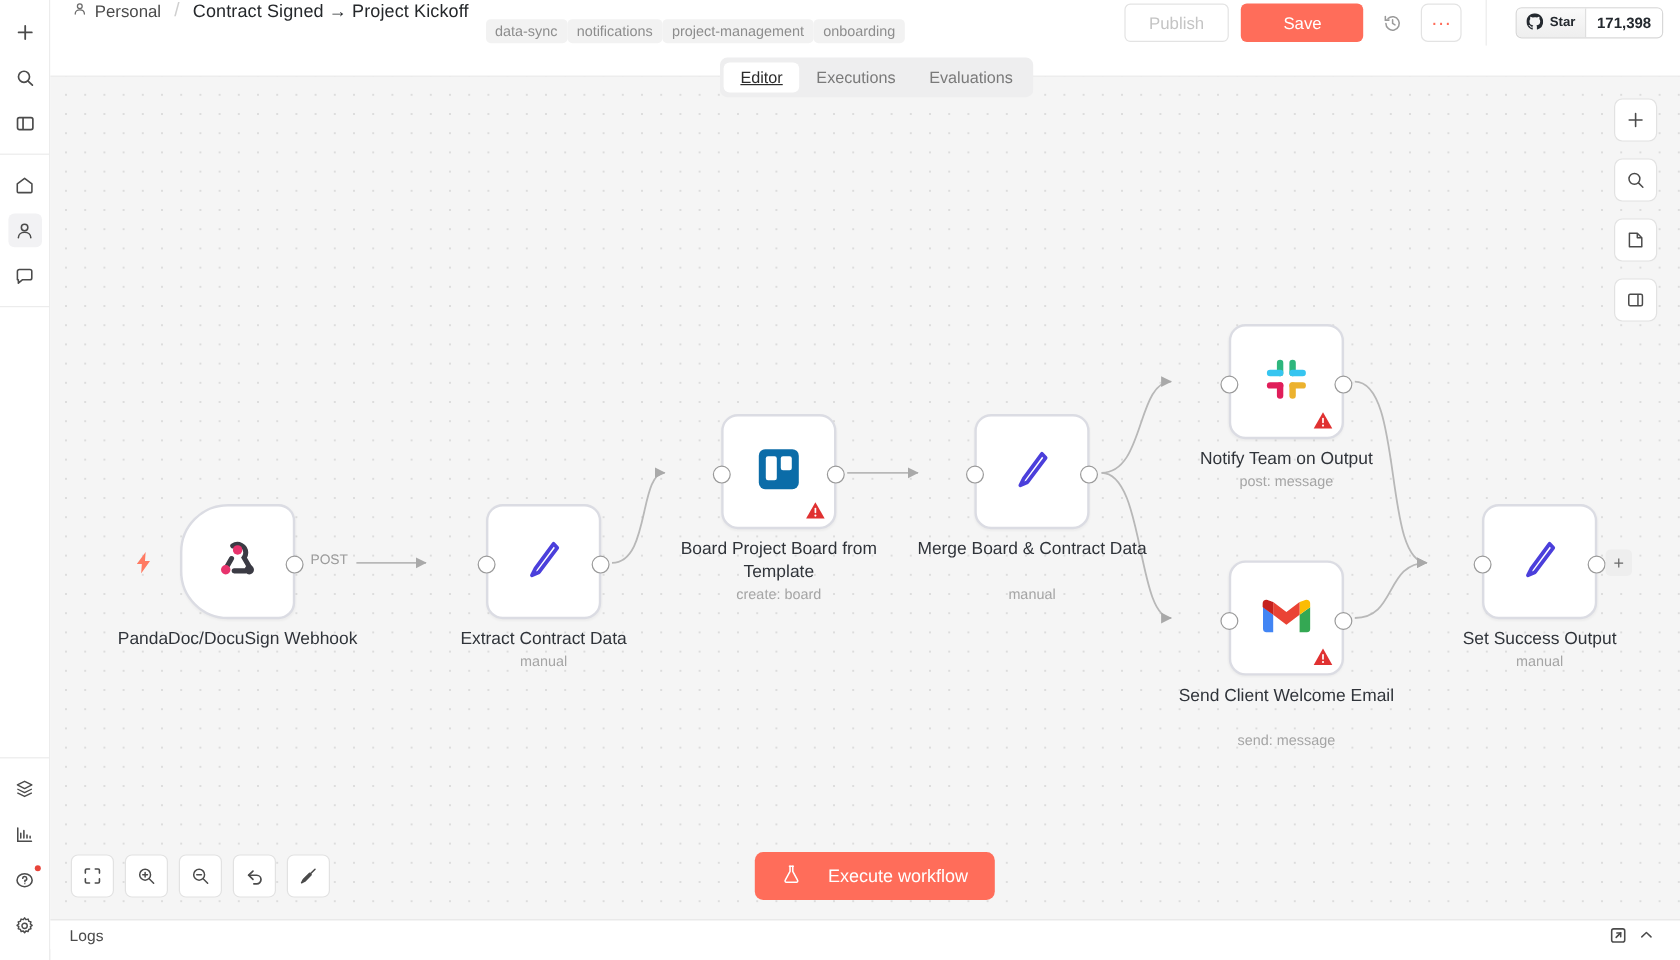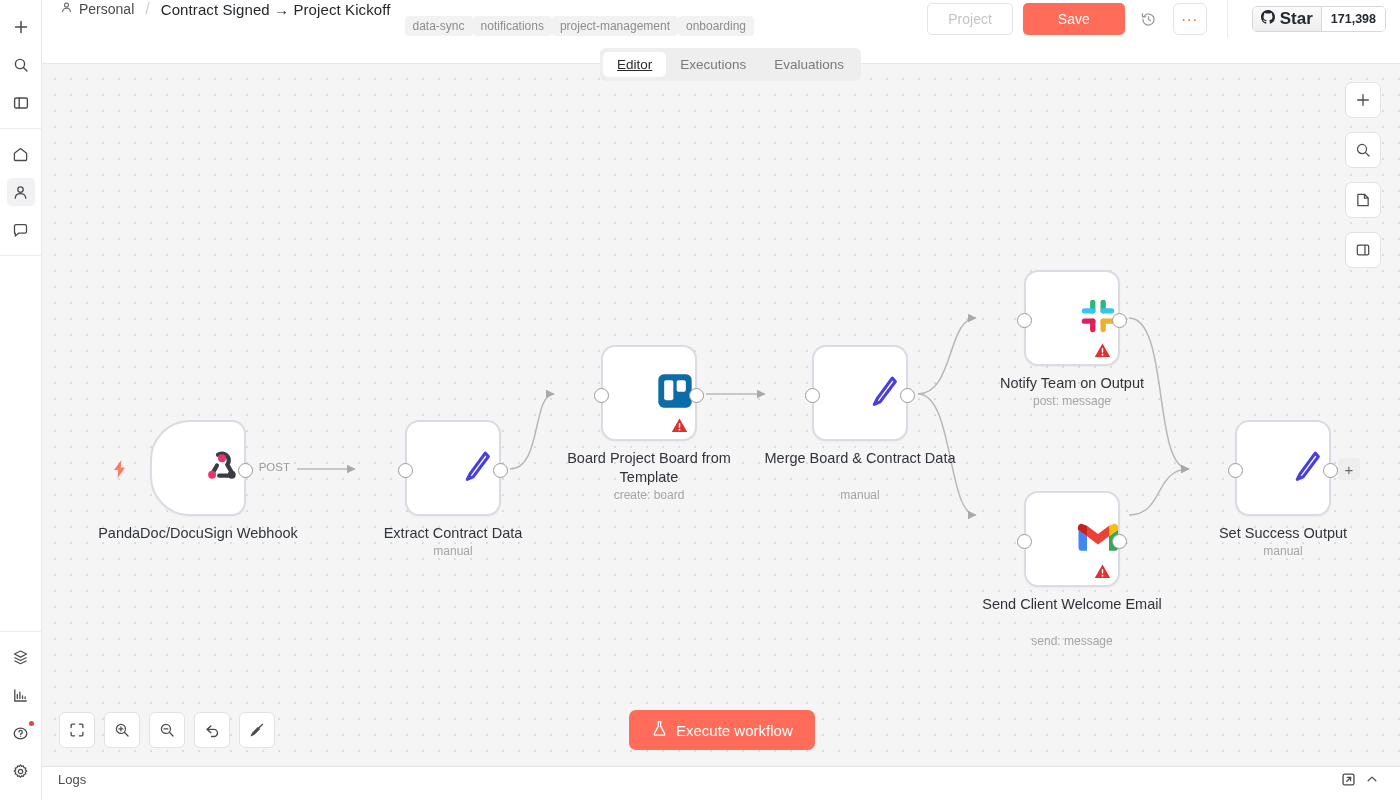--- a/index.html
+++ b/index.html
@@ -74,21 +74,21 @@
     color: #ff6d5a; font-size: 17px; letter-spacing: 1px; cursor: pointer;
     line-height: 0; padding-bottom: 6px;
   }
   .topbar-divider { width: 1px; height: 38px; background: #ececec; margin: 0 14px 0 10px; }
   .gh {
     display: flex; align-items: stretch; border: 1px solid #d8d8d8;
     border-radius: 5px; overflow: hidden; height: 26px; cursor: pointer;
   }
   .gh-left {
     display: flex; align-items: center; gap: 5px; padding: 0 8px;
-    background: linear-gradient(#fafafa,#eeeeee); font-size: 17px; color: #24292f;
+    background: linear-gradient(#fafafa,#eeeeee); font-size: 11px; color: #24292f;
     font-weight: bold; border-right: 1px solid #d8d8d8;
   }
   .gh-count {
     display: flex; align-items: center; padding: 0 9px;
     background: #ffffff; font-size: 12.5px; color: #24292f; font-weight: bold;
   }
 
   
   .tabpill {
     position: absolute; left: 600px; top: 48px; height: 33px;
@@ -110,21 +110,21 @@
     background-position: 5px 7px;
     overflow: hidden;
   }
   .edges { position: absolute; left: 0; top: 0; width: 1358px; height: 702px; pointer-events: none; }
 
   
   .node { position: absolute; }
   .node-box {
     width: 96px; height: 96px; background: #ffffff;
     border: 2px solid #dbdce3; border-radius: 14px;
-    display: flex; align-items: center; justify-content: flex-end;
+    display: flex; align-items: center; justify-content: center;
     position: relative; cursor: pointer;
     box-shadow: 0 1px 2px rgba(0,0,0,0.04);
   }
   .node-box.trigger { border-radius: 40px 14px 14px 40px; }
   .node-label {
     position: absolute; top: 104px; left: 50%; transform: translateX(-50%);
     width: 210px; text-align: center;
     font-size: 14.5px; color: #30343a; line-height: 19px;
   }
   .node-sub {
@@ -160,21 +160,21 @@
     width: 36px; height: 36px; background: #ffffff; border: 1px solid #e2e2e2;
     border-radius: 6px; display: flex; align-items: center; justify-content: center;
     color: #4b4b4b; cursor: pointer;
   }
 
   
   .execute {
     position: absolute; left: 629px; top: 710px;
     background: #ff6d5a; color: #ffffff; border: none; border-radius: 7px;
     height: 40px; padding: 0 22px; font-size: 15px; cursor: pointer;
-    display: flex; align-items: center; gap: 8px; z-index: 15;
+    display: flex; align-items: center; gap: 22px; z-index: 15;
     font-family: inherit;
   }
 
   
   .righttools { position: absolute; left: 1345px; top: 82px; display: flex; flex-direction: column; gap: 14px; z-index: 15; }
   .rt {
     width: 36px; height: 36px; background: #ffffff; border: 1px solid #e2e2e2;
     border-radius: 7px; display: flex; align-items: center; justify-content: center;
     color: #4b4b4b; cursor: pointer;
   }
@@ -288,21 +288,21 @@
     <div class="tags">
       <span class="tag">data-sync</span>
       <span class="tag">notifications</span>
       <span class="tag">project-management</span>
       <span class="tag">onboarding</span>
     </div>
 
     <div class="topbar-spacer"></div>
 
     <div class="top-actions">
-      <button class="btn-publish">Project</button>
+      <button class="btn-publish">Publish</button>
       <button class="btn-save">Save</button>
       <div class="icon-btn-plain">
         <svg width="17" height="17" viewBox="0 0 18 18" fill="none" stroke="currentColor" stroke-width="1.35" stroke-linecap="round">
           <path d="M3.1 9a5.9 5.9 0 1 0 1.9-4.3"></path>
           <path d="M2.6 2.9v3.2h3.2"></path>
           <path d="M9 5.9V9l2.1 1.3"></path>
         </svg>
       </div>
       <div class="btn-more">...</div>
       <div class="topbar-divider"></div>
@@ -449,21 +449,21 @@
             <circle cx="9" cy="13.4" r=".95" fill="#fff"></circle>
           </svg>
         </span>
         <div class="port in"></div>
         <div class="port out"></div>
       </div>
       <div class="node-label">Notify Team on Output</div>
       <div class="node-sub" style="top:124px;">post: message</div>
     </div>
 
-    <div class="node" style="left:982px; top:427px;">
+    <div class="node" style="left:982px; top:403px;">
       <div class="node-box">
         <span>
           <svg width="40" height="40" viewBox="0 0 48 38">
             <path d="M3.6 35.6h7.2V18.2L.6 10.4v21.6a3.6 3.6 0 0 0 3 3.6z" fill="#4285f4"></path>
             <path d="M37.2 35.6h7.2a3.6 3.6 0 0 0 3.6-3.6V10.4l-10.8 7.8z" fill="#34a853"></path>
             <path d="M37.2 5.4v12.8L48 10.4V7.2c0-3.3-3.8-5.2-6.4-3.2z" fill="#fbbc04"></path>
             <path d="M10.8 18.2V5.4L24 15.3l13.2-9.9v12.8L24 28.1z" fill="#ea4335"></path>
             <path d="M0 7.2v3.2l10.8 7.8V5.4L6.4 4C3.8 2 0 3.9 0 7.2z" fill="#c5221f"></path>
           </svg>
         </span>

